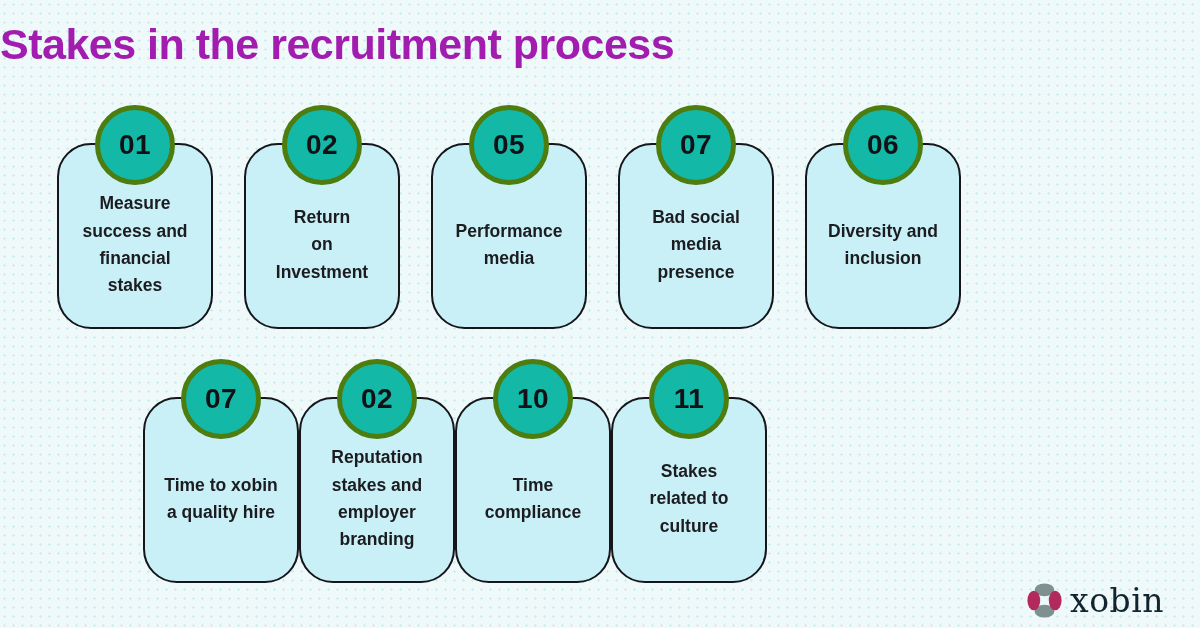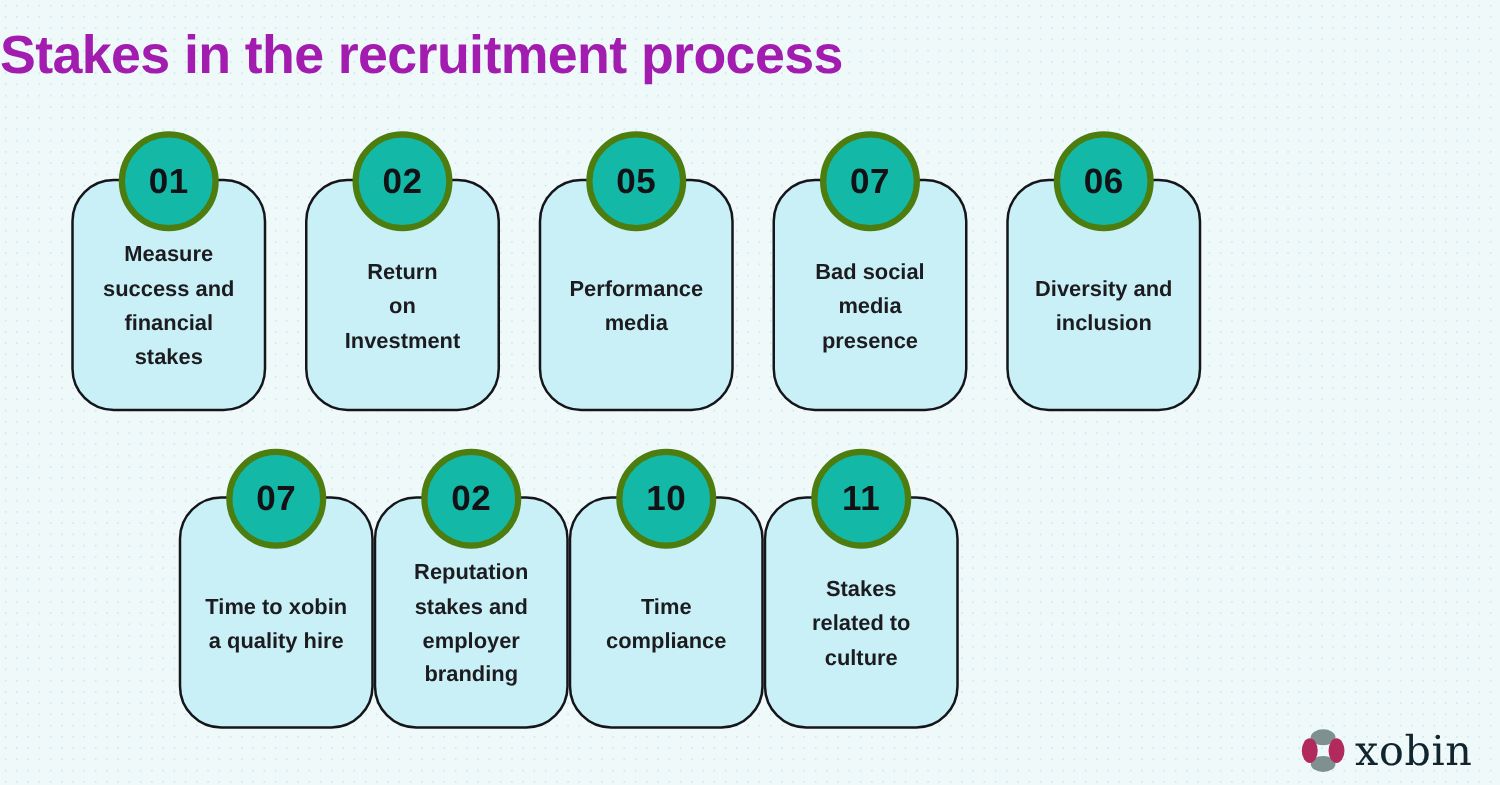--- a/index.html
+++ b/index.html
@@ -73,21 +73,21 @@
   .label {
     font-size: 17.5px;
     font-weight: 700;
     line-height: 1.56;
     color: #1c1c20;
     text-align: center;
     white-space: pre-line;
   }
   .logo {
     position: absolute;
-    right: 22px;
+    right: 36px;
     bottom: 8px;
     display: flex;
     align-items: center;
     gap: 7px;
   }
   .logo-text {
     font-family: "DejaVu Serif", "Liberation Serif", serif;
     font-size: 33px;
     font-weight: 500;
     color: #12242e;

